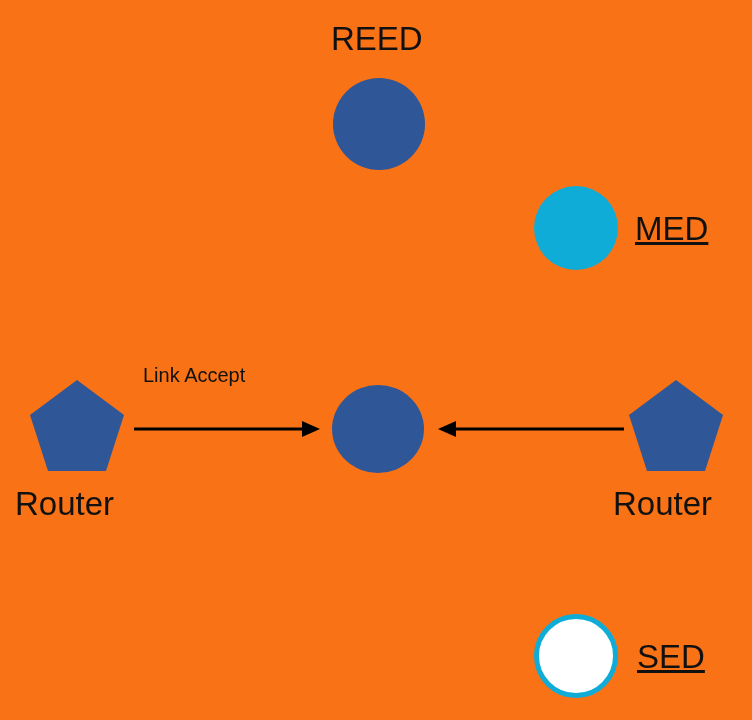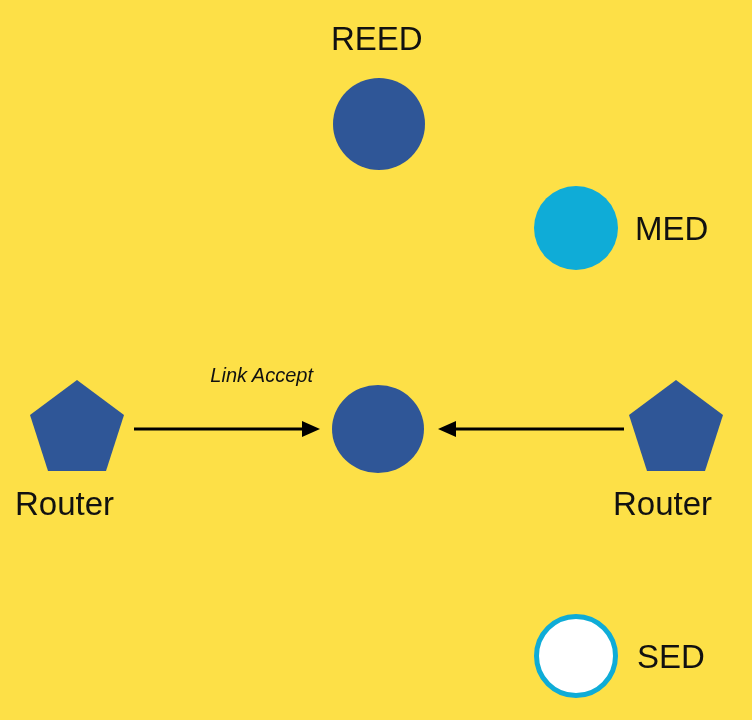--- a/index.html
+++ b/index.html
@@ -4,41 +4,40 @@
 <style>
   html, body {
     margin: 0;
     padding: 0;
     background: #ffffff;
   }
   #canvas {
     position: relative;
     width: 752px;
     height: 720px;
-    background: #fde047;
+    background: #f97316;
     overflow: hidden;
     font-family: "Liberation Sans", sans-serif;
   }
   .node-label {
     position: absolute;
     color: #111111;
     font-family: "Liberation Sans", sans-serif;
     font-size: 33px;
     font-weight: 400;
     line-height: 1;
     white-space: nowrap;
   }
   .edge-label {
     position: absolute;
     color: #111111;
     font-family: "Liberation Sans", sans-serif;
     font-size: 20px;
-    font-style: italic;
     line-height: 1.18;
-    text-align: right;
+    text-align: left;
     white-space: nowrap;
   }
   .shape {
     position: absolute;
   }
   .circle-filled {
     border-radius: 50%;
   }
   .circle-outline {
     border-radius: 50%;
@@ -54,21 +53,21 @@
 <body>
 
 <div id="canvas">
 
   <div class="node-label" style="left:331px; top:22px;">REED</div>
 
   <div class="shape circle-filled" style="left:333px; top:78px; width:92px; height:92px; background:#2F5697;"></div>
 
   <div class="shape circle-filled" style="left:534px; top:186px; width:84px; height:84px; background:#0FACD7;"></div>
 
-  <div class="node-label" style="left:635px; top:212px;">MED</div>
+  <div class="node-label" style="left:635px; top:212px;text-decoration:underline;">MED</div>
 
   <svg class="shape-svg" style="left:28px; top:378px;" width="98" height="96" viewBox="0 0 98 96">
     <polygon points="49,2 96,37 78,93 20,93 2,37" fill="#2F5697" stroke="none"></polygon>
   </svg>
 
   <div class="node-label" style="left:15px; top:487px;">Router</div>
 
   <div class="edge-label" style="left:143px; top:364px; width:170px;">
     <div>Link Accept</div>
   </div>
@@ -86,15 +85,15 @@
   </svg>
 
   <svg class="shape-svg" style="left:627px; top:378px;" width="98" height="96" viewBox="0 0 98 96">
     <polygon points="49,2 96,37 78,93 20,93 2,37" fill="#2F5697" stroke="none"></polygon>
   </svg>
 
   <div class="node-label" style="left:613px; top:487px;">Router</div>
 
   <div class="shape circle-outline" style="left:534px; top:614px; width:84px; height:84px; border:5px solid #0FACD7;"></div>
 
-  <div class="node-label" style="left:637px; top:640px;">SED</div>
+  <div class="node-label" style="left:637px; top:640px;text-decoration:underline;">SED</div>
 
 </div>
 
 </body></html>

